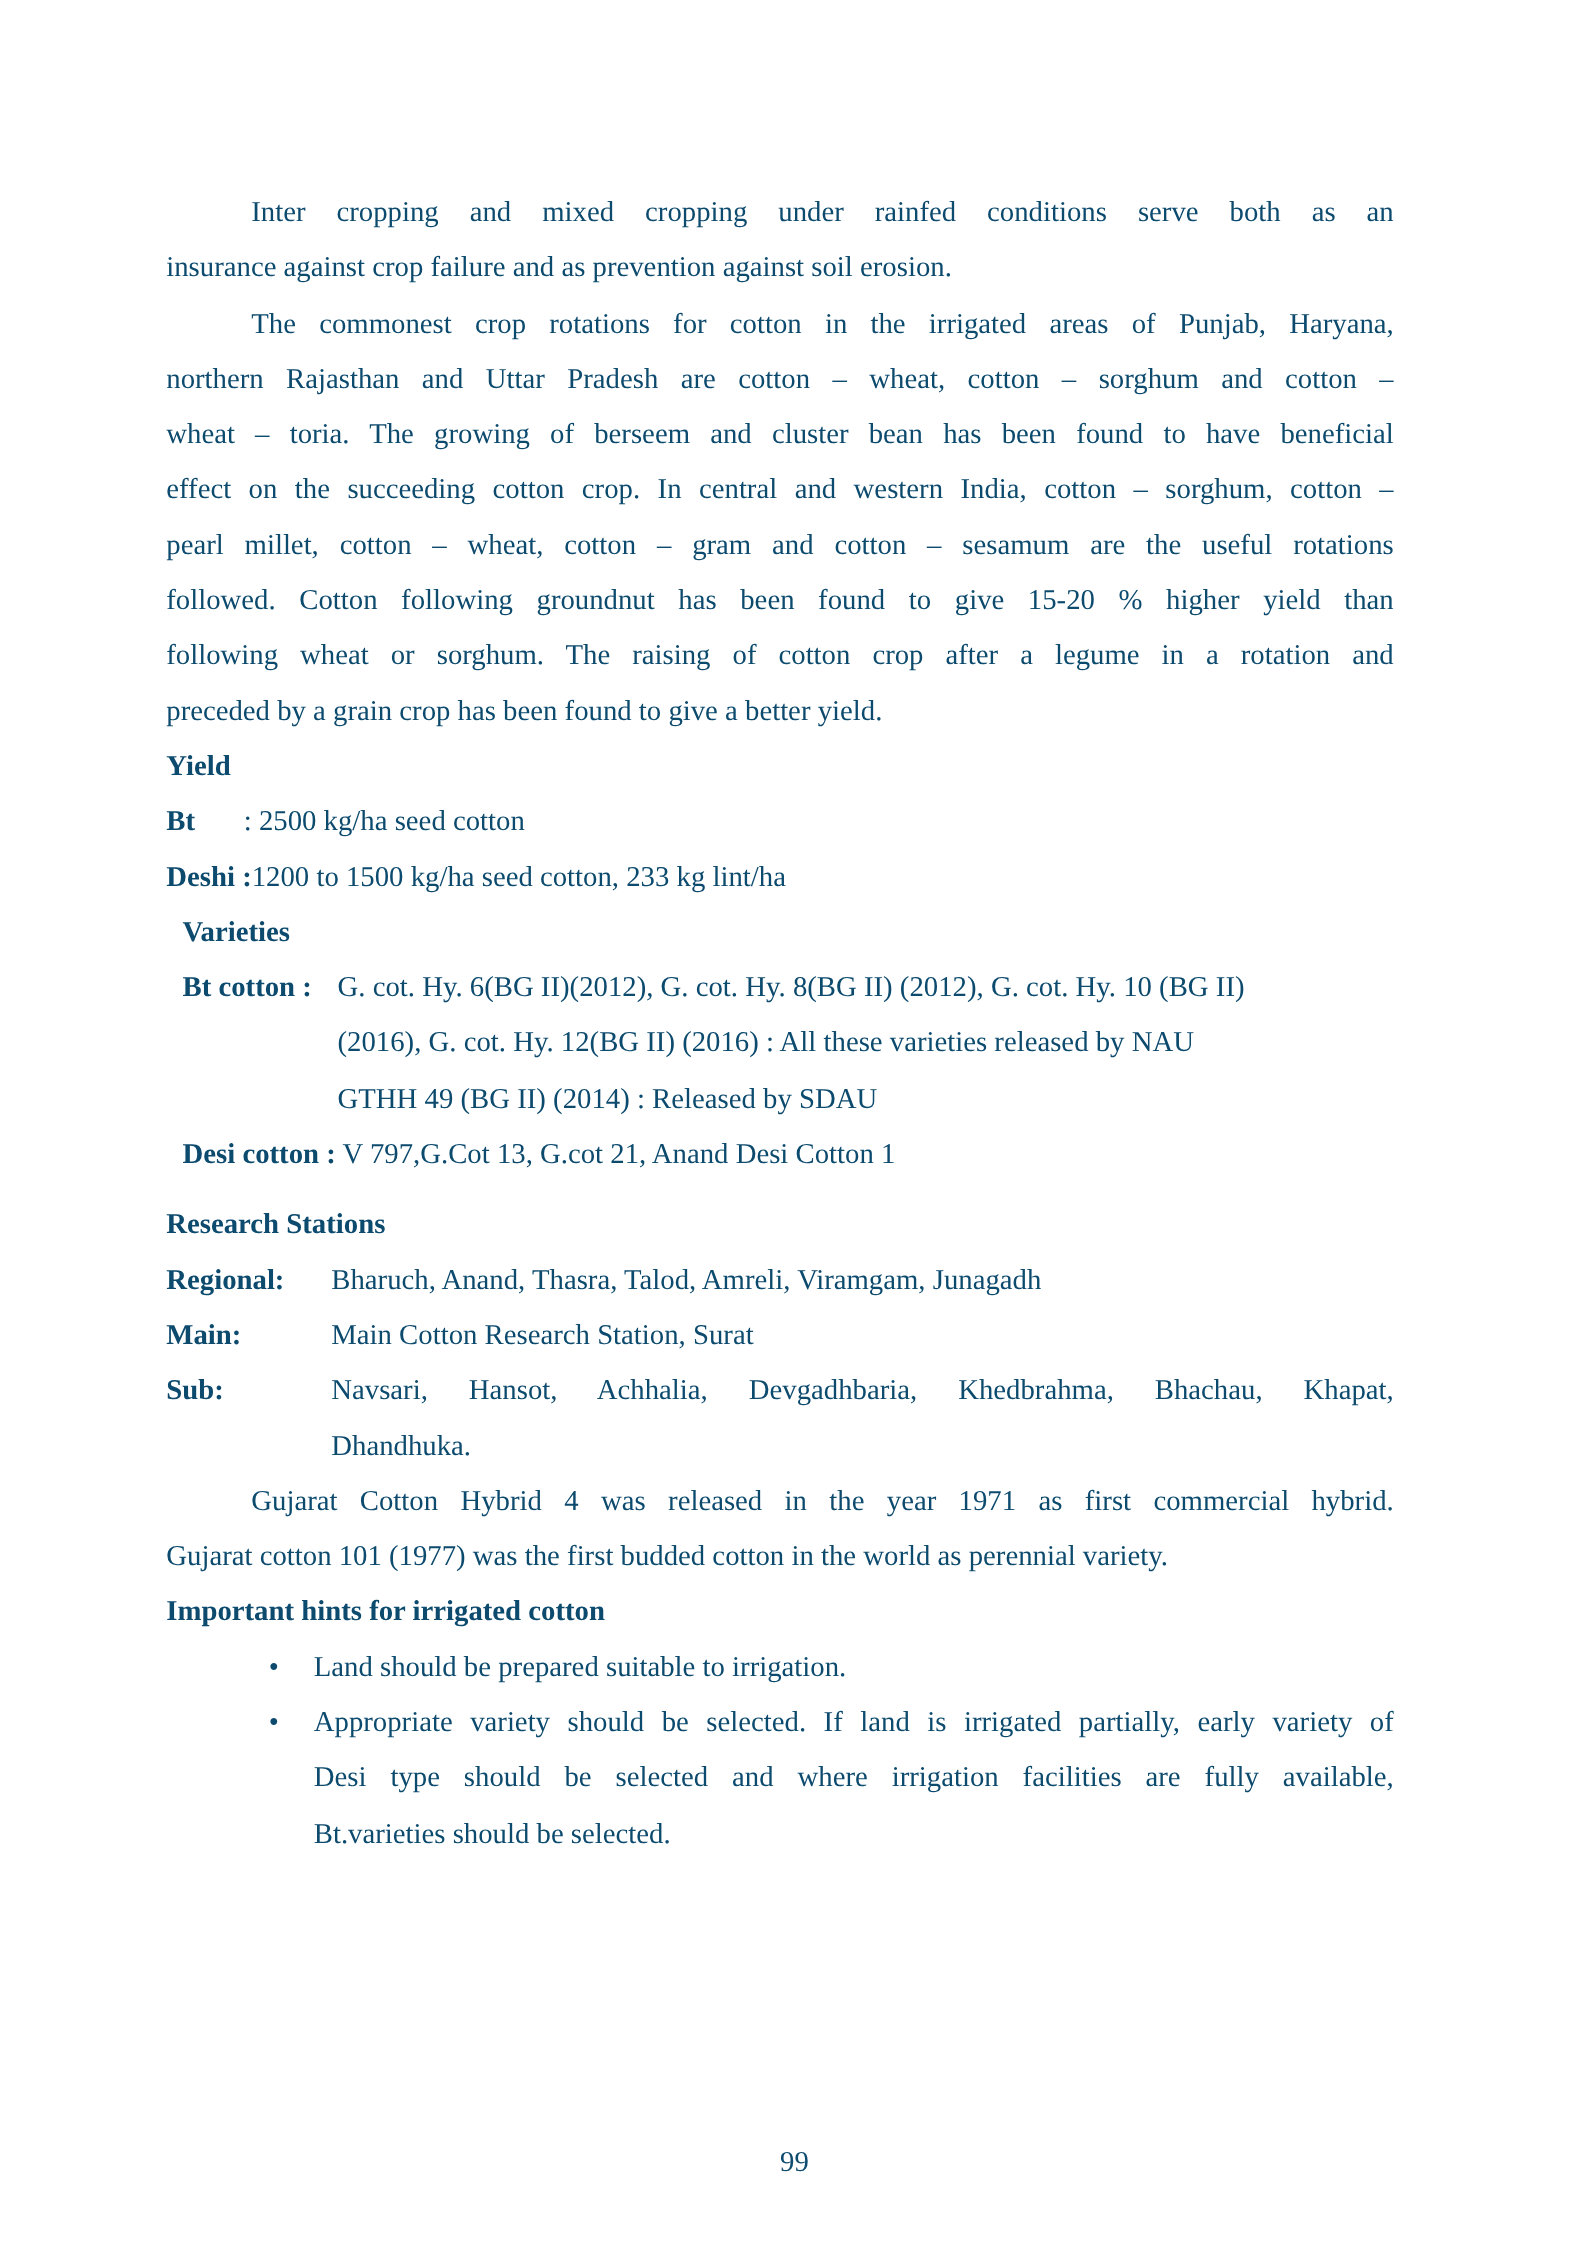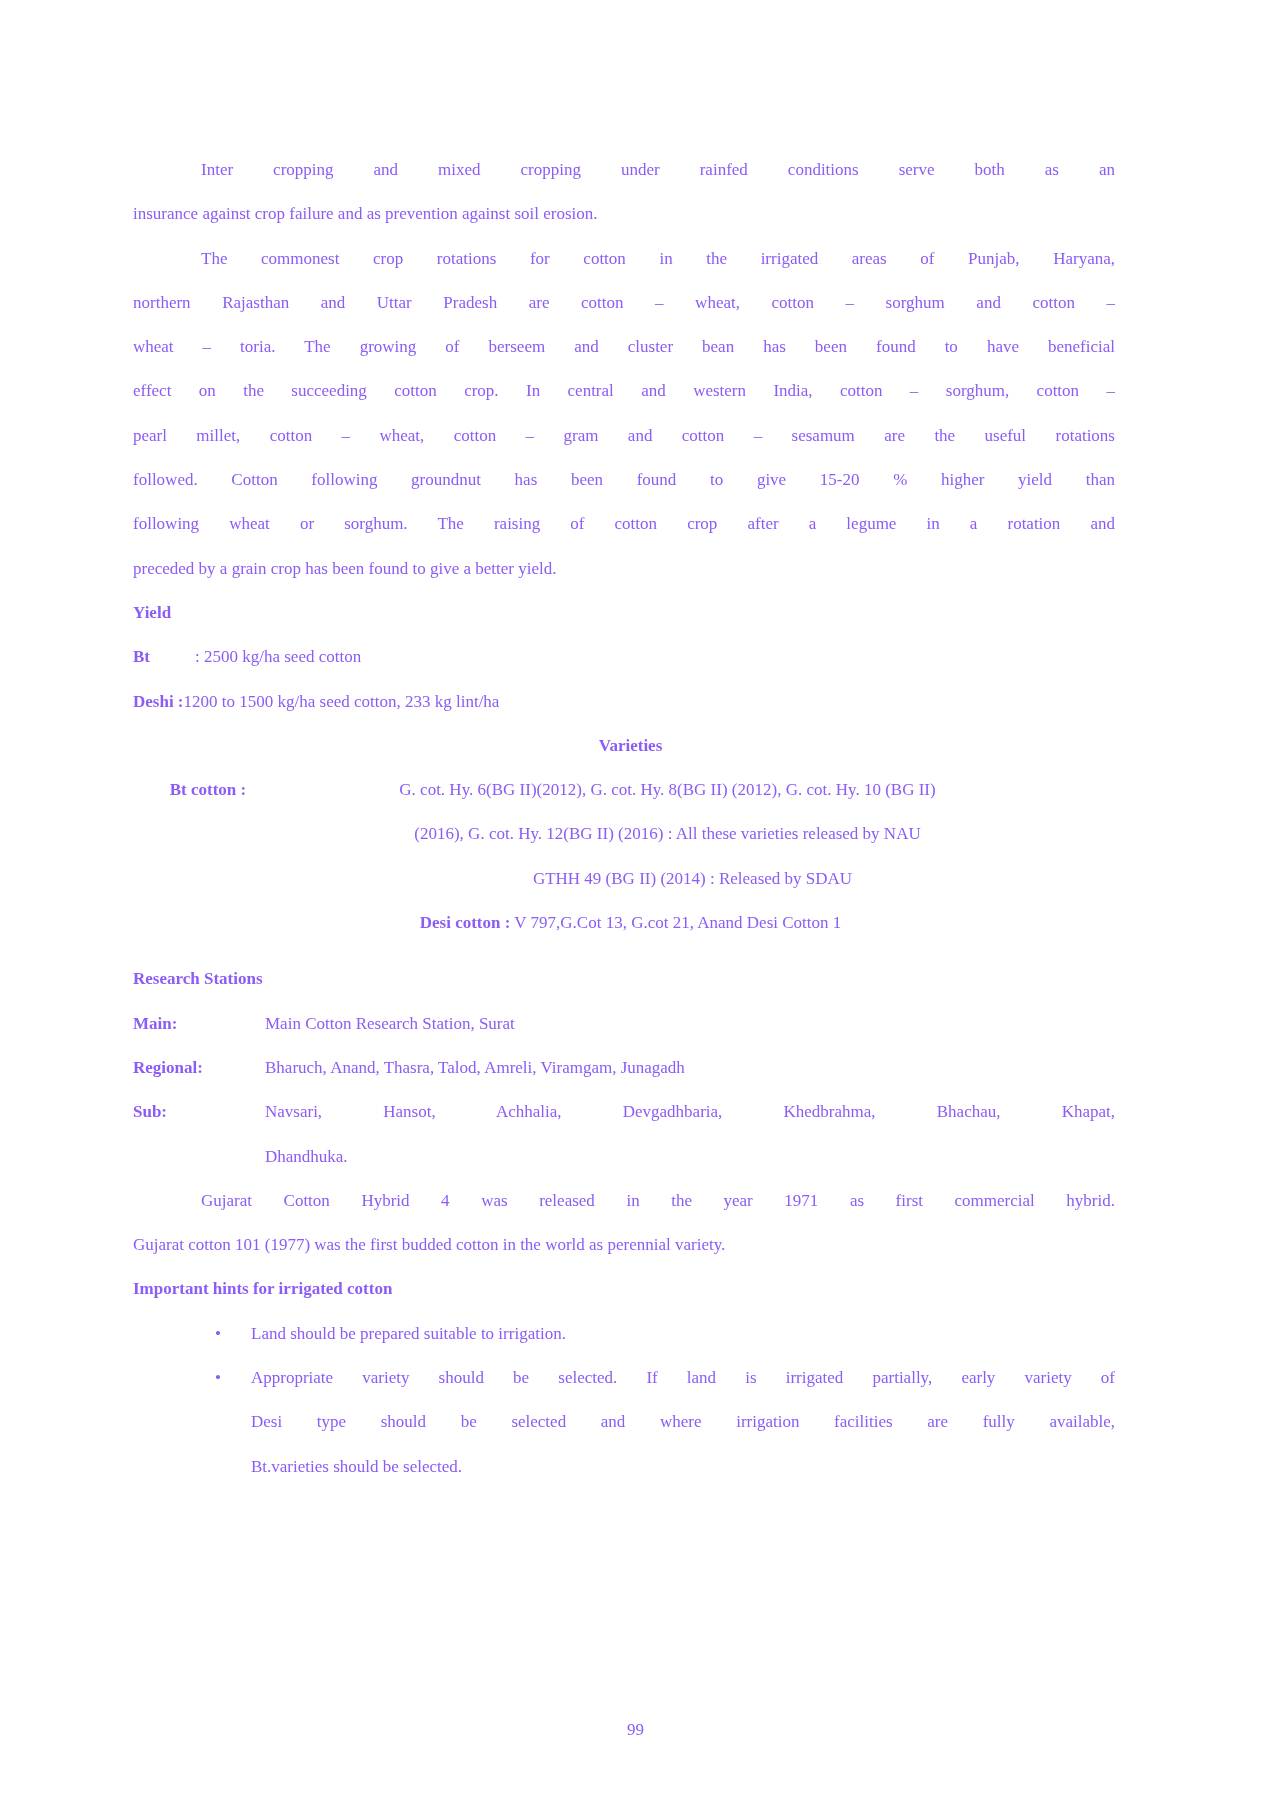--- a/index.html
+++ b/index.html
@@ -1,34 +1,34 @@
 <!DOCTYPE html>
 <html><head>
 <meta charset="utf-8">
 <style>
   html,body { margin:0; padding:0; background:#ffffff; }
   .page {
     position:relative;
     width:1271px; height:1797px;
-    background:#ffffff; color:#8b5cf6;
+    background:#ffffff; color:#0c4a6e;
     font-family:"Liberation Serif","DejaVu Serif",serif;
-    font-size:17px; line-height:44.3px;
+    font-size:23px; line-height:44.3px;
     overflow:hidden;
   }
   .content { position:absolute; left:133px; top:148px; width:982px; }
   .line  { white-space:nowrap; overflow:hidden; }
   .jline { white-space:nowrap; overflow:hidden; text-align:justify; text-align-last:justify; }
   .indent { padding-left:68px; }
   .b { font-weight:bold; }
   .heading { font-weight:bold; white-space:nowrap; }
   .mt { margin-top:12px; }
   .defrow { display:flex; }
   .defrow .label { flex:none; width:132px; font-weight:bold; white-space:nowrap; }
   .defrow .value { flex:1; min-width:0; }
-  .vind { padding-left:13px;text-align:center; }
+  .vind { padding-left:13px; }
   .defrow.v .label { width:124px; }
   .clip { width:795px; }
   .btlabel { display:inline-block; width:62px; font-weight:bold; }
   .bullet { display:flex; padding-left:82px; }
   .bullet .dot { flex:none; width:36px; }
   .bullet .btext { flex:1; min-width:0; }
   .pagenum {
     position:absolute; left:0; top:1708px; width:100%;
     text-align:center; white-space:nowrap;
   }
@@ -78,30 +78,30 @@
       <div class="line vind">
         <span class="b">Desi cotton :</span><span> </span><span>V 797,G.Cot 13, G.cot 21, Anand Desi Cotton 1</span>
       </div>
     </div>
 
     <div>
       <div class="heading mt">Research Stations</div>
 
 
       <div class="defrow">
-        <div class="label">Main:</div>
+        <div class="label">Regional:</div>
         <div class="value">
-          <div class="line">Main Cotton Research Station, Surat</div>
+          <div class="line">Bharuch, Anand, Thasra, Talod, Amreli, Viramgam, Junagadh</div>
         </div>
       </div>
 
       <div class="defrow">
-        <div class="label">Regional:</div>
+        <div class="label">Main:</div>
         <div class="value">
-          <div class="line">Bharuch, Anand, Thasra, Talod, Amreli, Viramgam, Junagadh</div>
+          <div class="line">Main Cotton Research Station, Surat</div>
         </div>
       </div>
 
       <div class="defrow">
         <div class="label">Sub:</div>
         <div class="value">
           <div class="jline">Navsari, Hansot, Achhalia, Devgadhbaria, Khedbrahma, Bhachau, Khapat,</div>
           <div class="line">Dhandhuka.</div>
         </div>
       </div>

